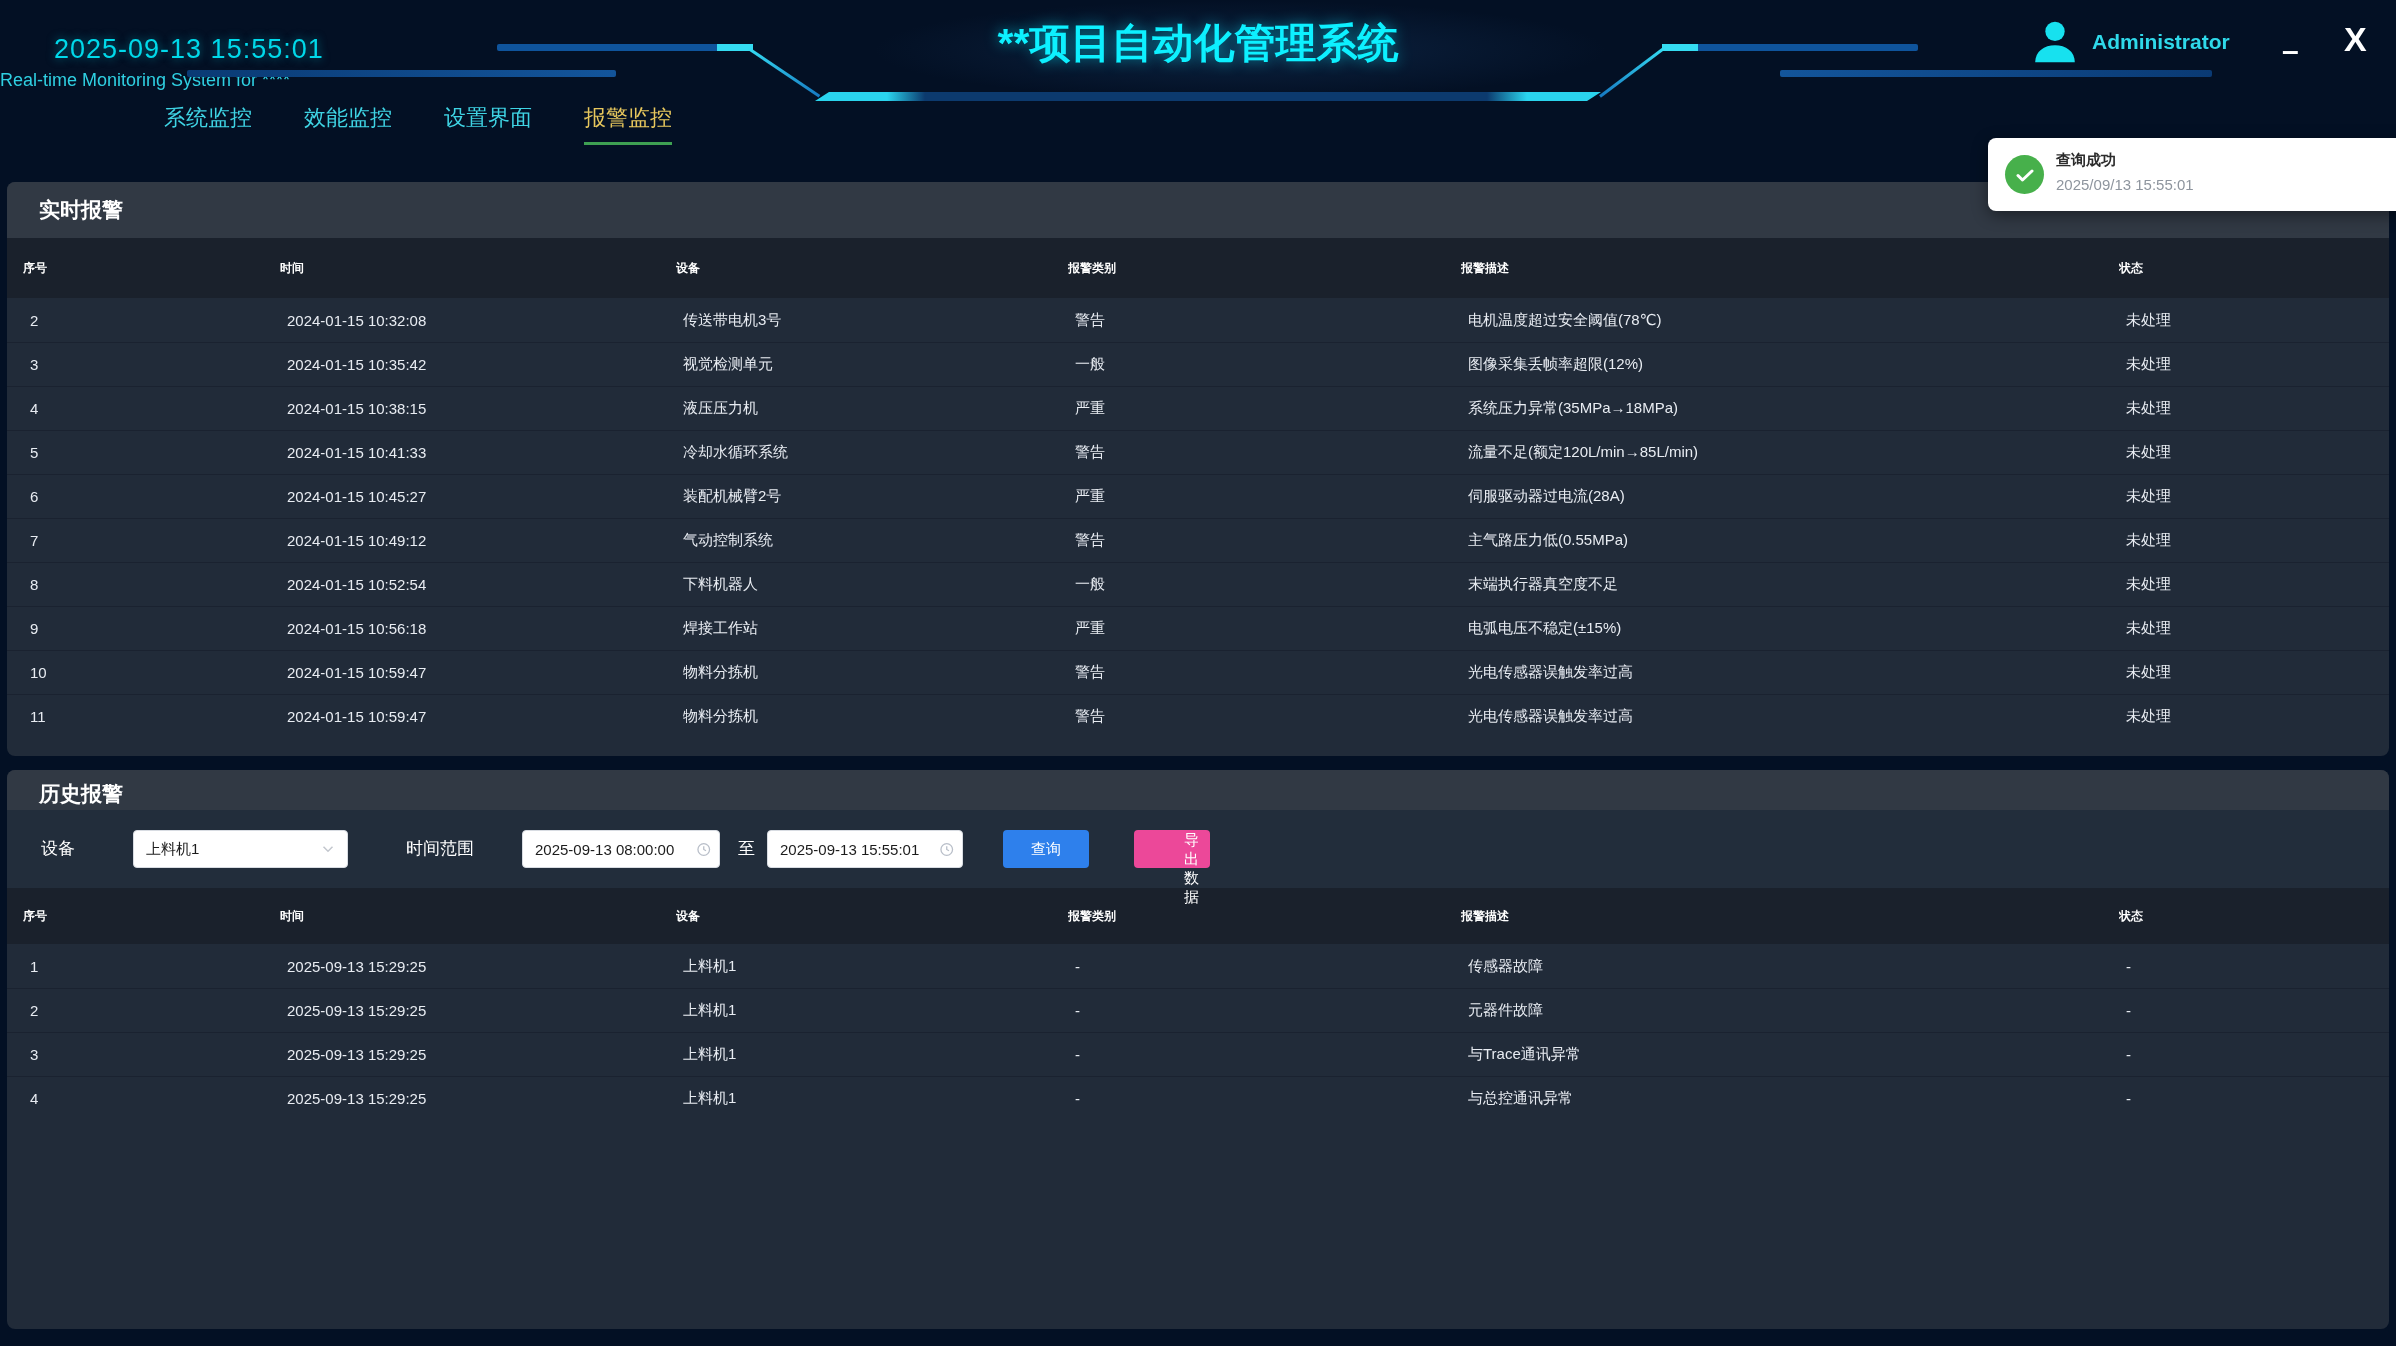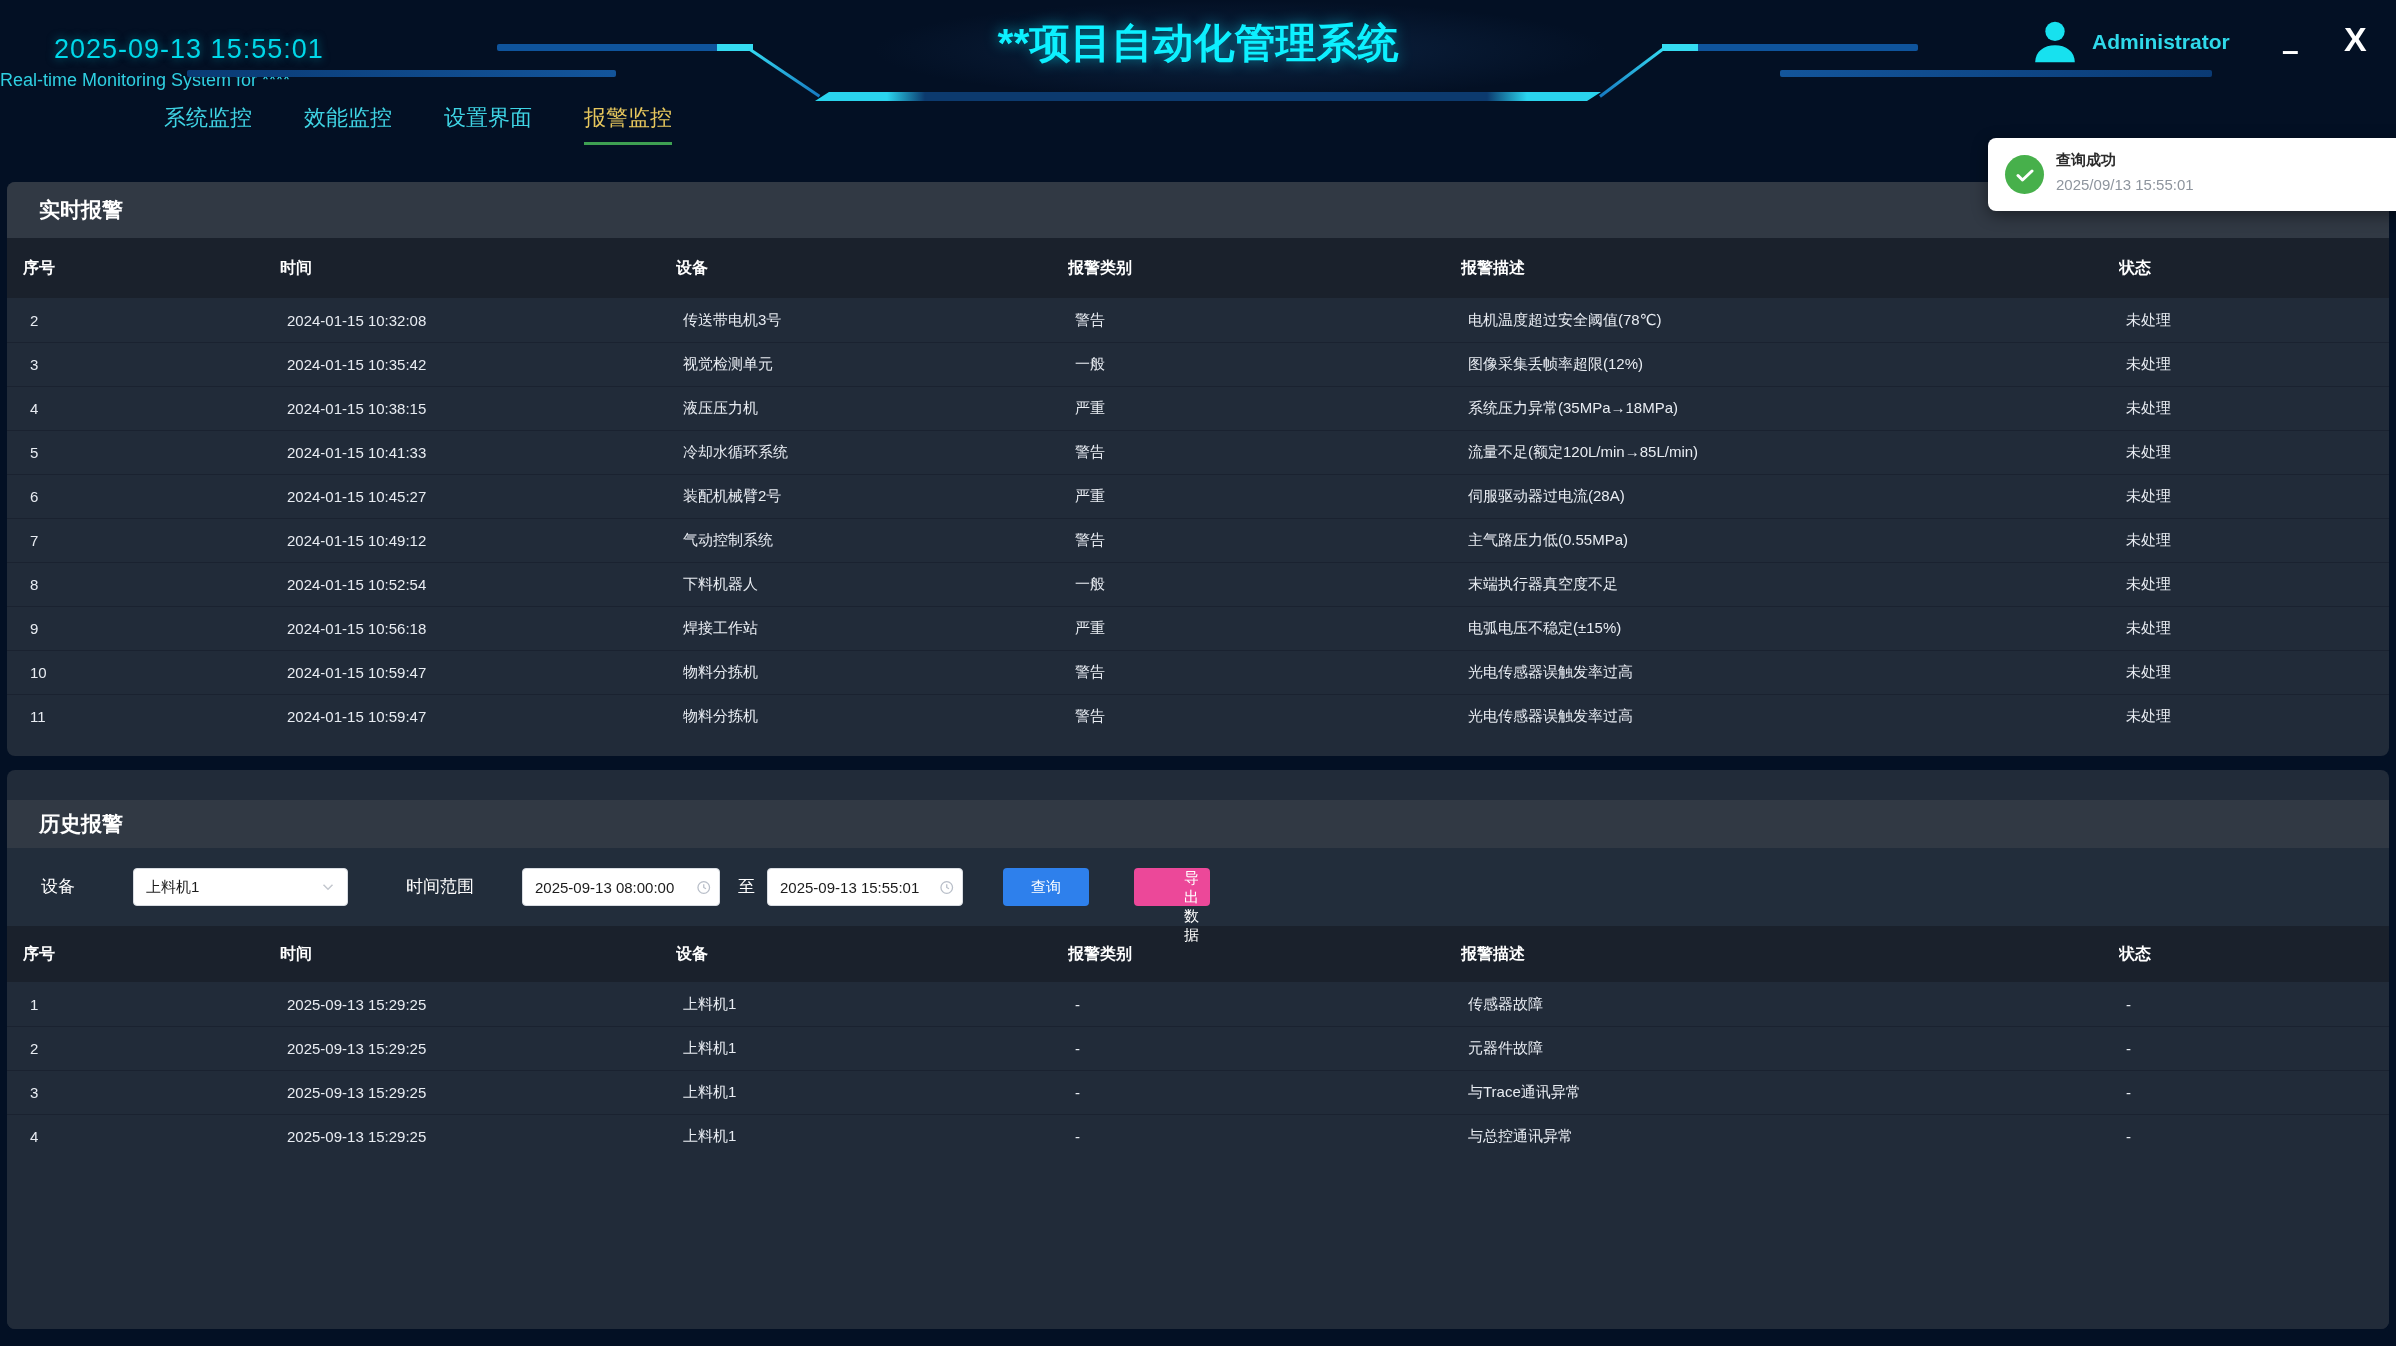--- a/index.html
+++ b/index.html
@@ -36,23 +36,23 @@
   .nav-left{left:164px;gap:52px;}
   .nav-right{left:1686px;gap:69px;}
   .tab{font-size:22px;color:#3fd4e4;padding-bottom:9px;white-space:nowrap;}
   .tab.active{color:#e7c75d;border-bottom:3px solid #3ea052;}
 
   
   .panel{position:absolute;left:7px;width:2382px;border-radius:8px;overflow:hidden;background:#212b39;}
   .panel1{top:182px;height:574px;}
   .panel2{top:770px;height:559px;}
   .sec-title{height:56px;line-height:56px;background:#313944;color:#fff;font-size:21px;font-weight:bold;padding-left:32px;}
-  .panel2 .sec-title{height:48px;line-height:48px;margin-top:30px;}
+  .panel2 .sec-title{height:40px;line-height:48px;}
   .grid{display:grid;grid-template-columns:257px 396px 392px 393px 658px 1fr;padding-left:23px;align-items:center;}
-  .thead{height:60px;background:#1a212c;color:#fff;font-size:16px;font-weight:bold;padding-left:16px;}
+  .thead{height:60px;background:#1a212c;color:#fff;font-size:12px;font-weight:bold;padding-left:16px;}
   .panel2 .thead{height:56px;}
   .trow{height:44px;color:#e8ecf2;font-size:15px;border-top:1px solid #1a2230;}
   .trow:first-child{border-top:none;}
   .cell{overflow:hidden;white-space:nowrap;padding-right:10px;}
 
   
   .filter{position:relative;height:78px;background:#222d3b;}
   .flabel{position:absolute;top:0;height:78px;line-height:78px;color:#fff;font-size:17px;}
   .selectbox{position:absolute;left:126px;top:20px;width:215px;height:38px;background:#fff;border-radius:4px;border:1px solid #d8dce2;display:flex;align-items:center;padding:0 10px 0 12px;}
   .selectbox span{flex:1;font-size:15px;color:#1c1c1c;}

